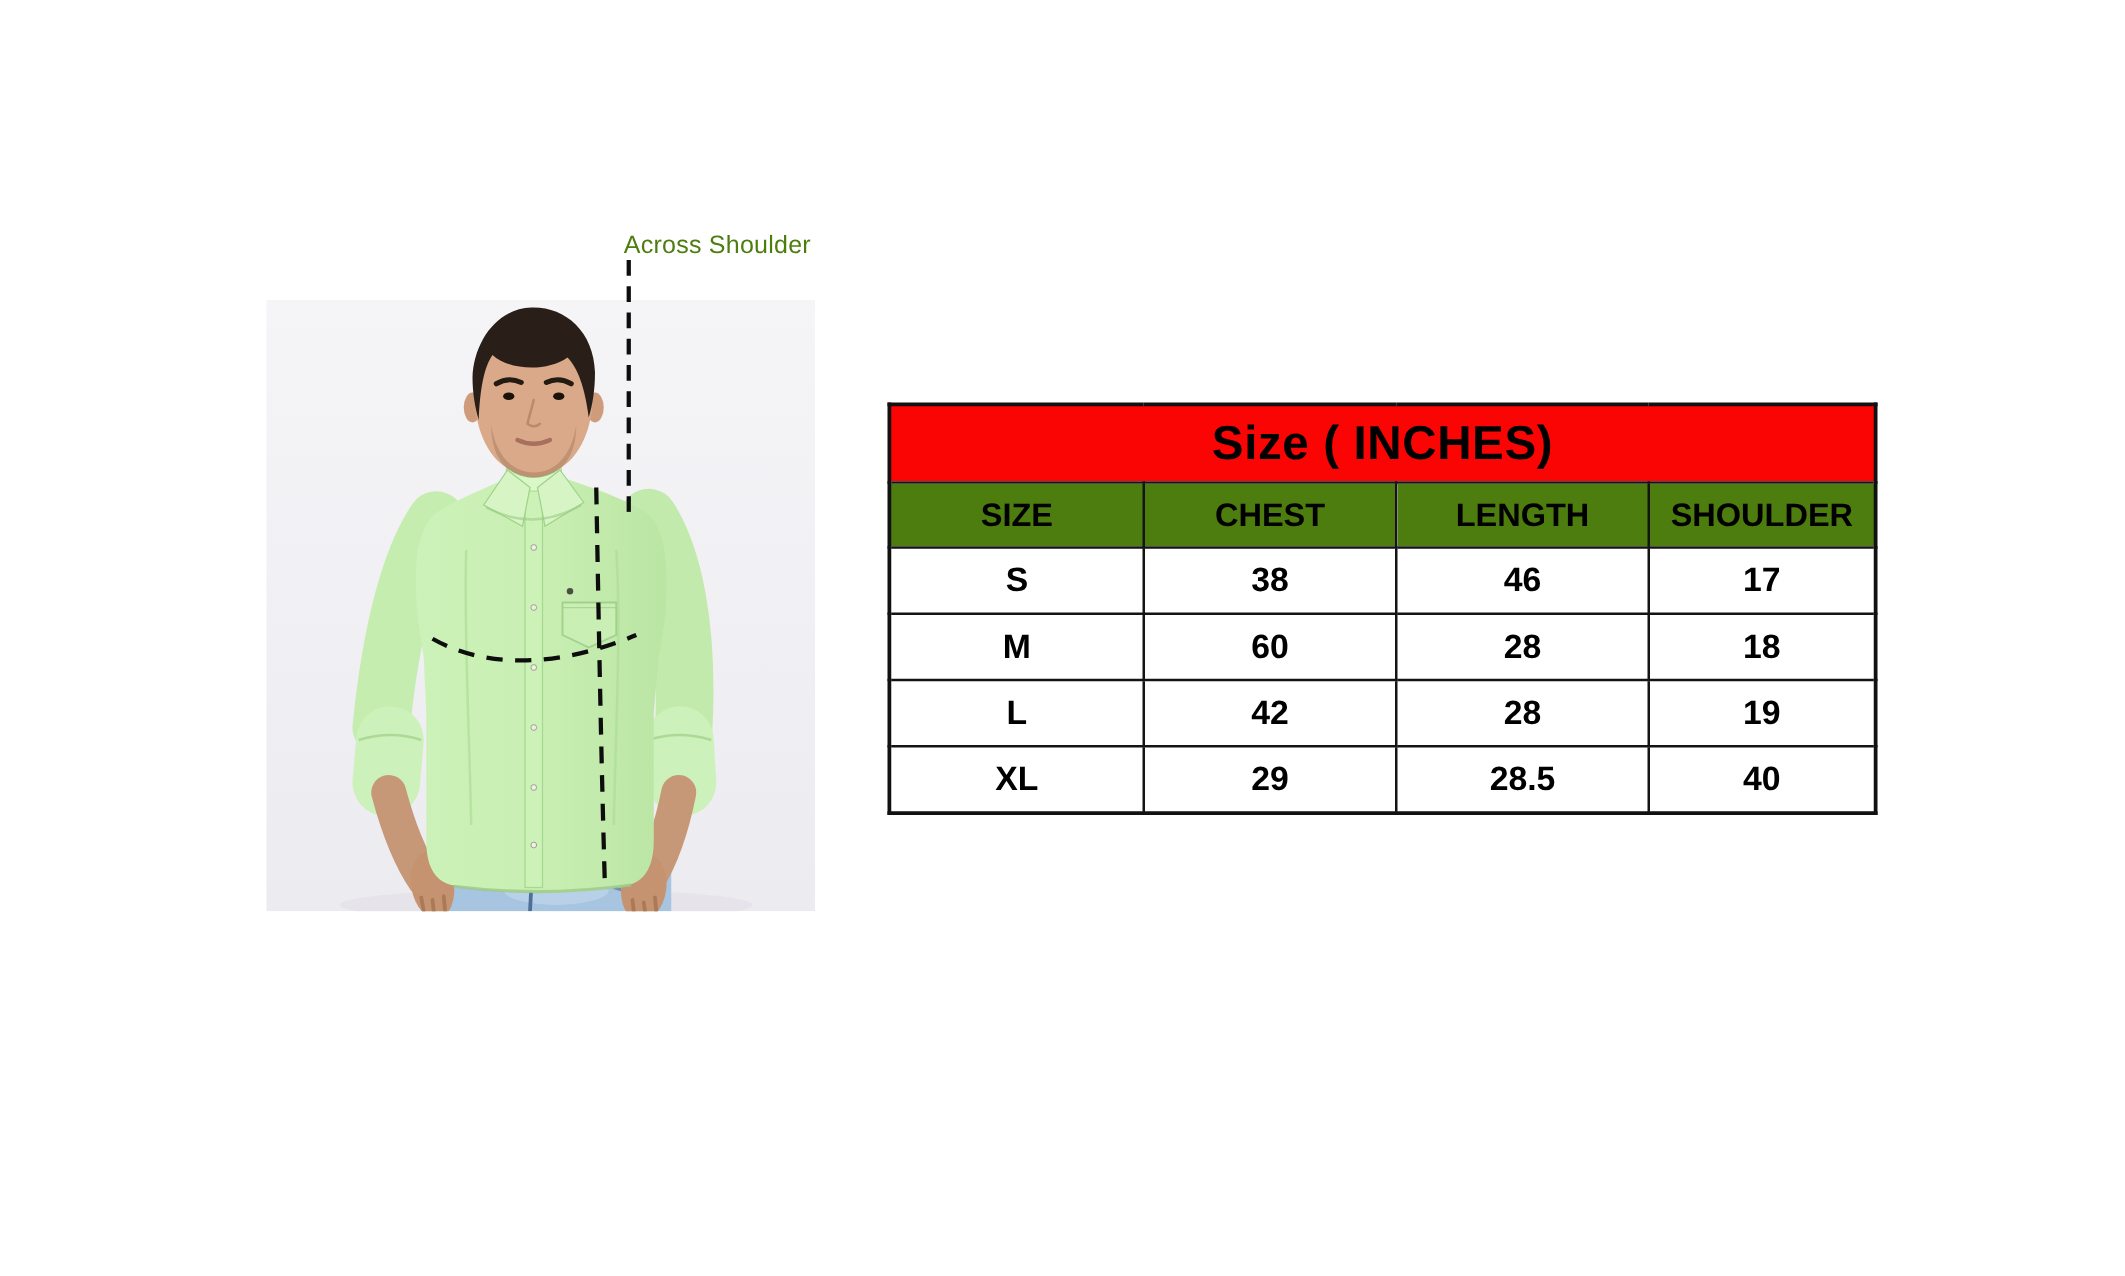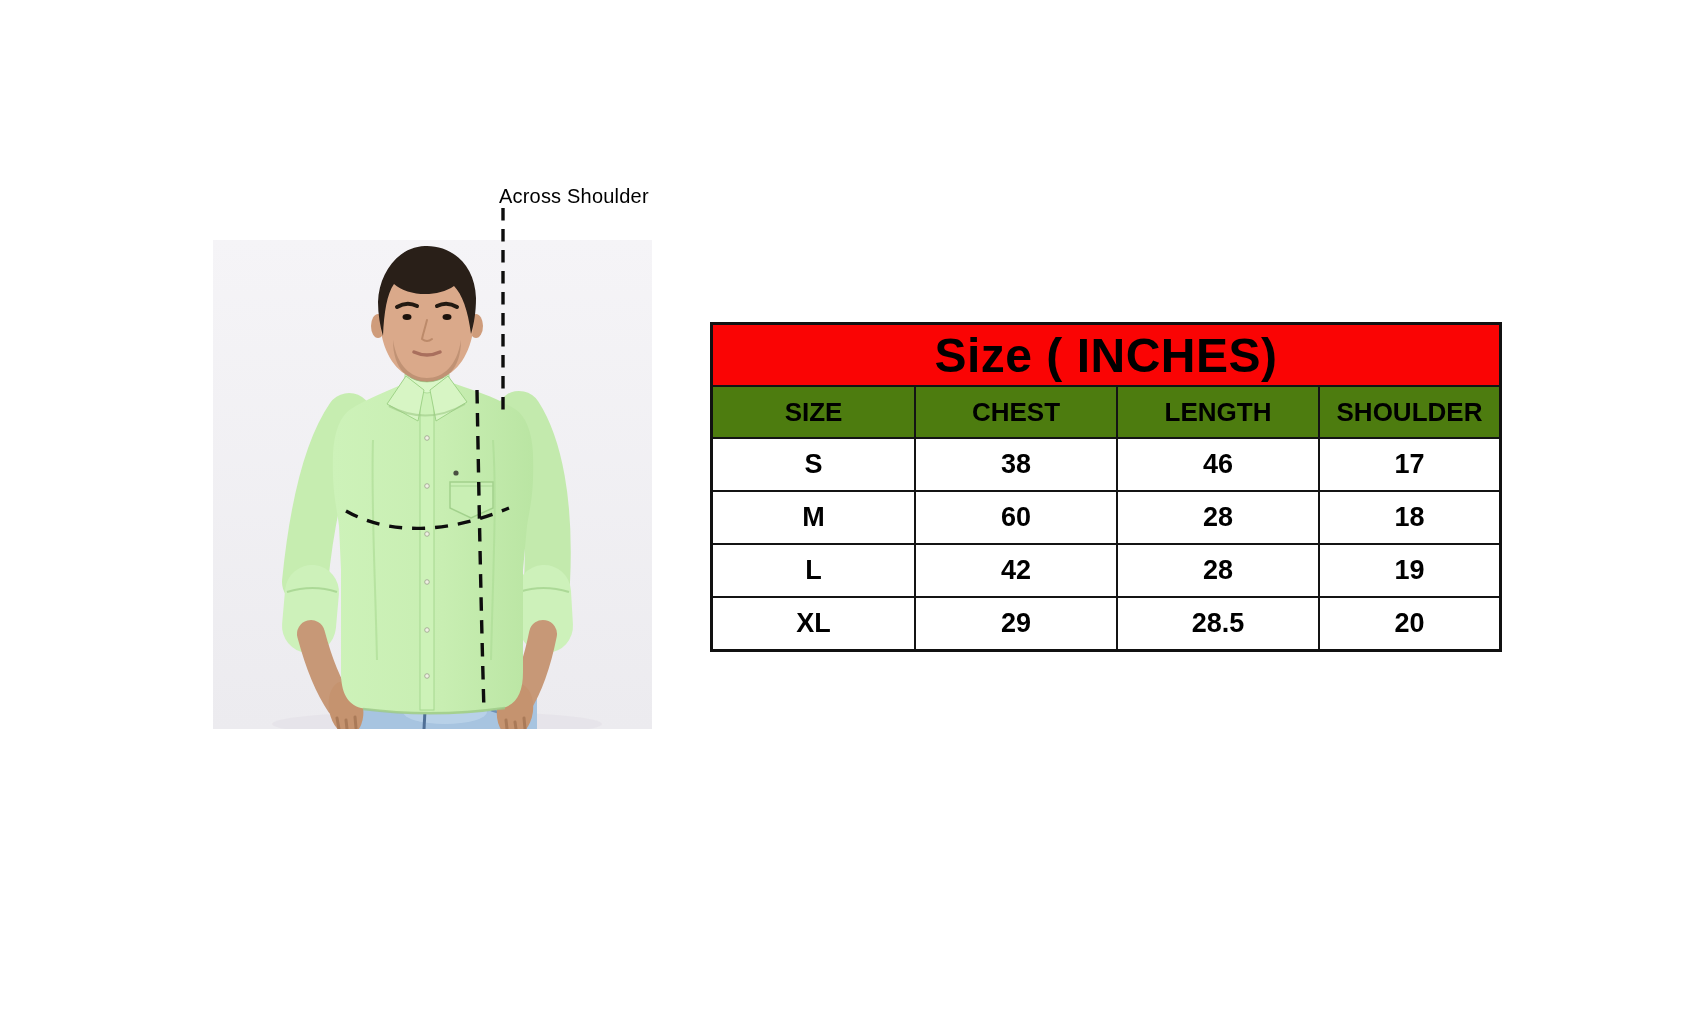--- a/index.html
+++ b/index.html
@@ -5,36 +5,36 @@
   html,body{margin:0;padding:0;background:#ffffff;}
   .canvas{
     position:relative;width:1700px;height:1021px;background:#ffffff;overflow:hidden;
     font-family:"Liberation Sans",sans-serif;
   }
   
   .photo-svg{position:absolute;left:213px;top:240px;z-index:1;}
   .measure-overlay{position:absolute;left:0;top:0;z-index:3;pointer-events:none;}
   .shoulder-label{
     position:absolute;left:499px;top:185px;z-index:4;
-    font-size:20px;line-height:22px;color:#000000;letter-spacing:.2px;
+    font-size:20px;line-height:22px;color:#4d7c0f;letter-spacing:.2px;
     white-space:nowrap;
   }
   
   .size-table{
     position:absolute;left:710px;top:322px;width:792px;z-index:2;
     border-collapse:collapse;table-layout:fixed;
     border:3px solid #111111;
   }
   .size-table th,.size-table td{
     border:2px solid #141414;text-align:center;vertical-align:middle;
     color:#000;padding:0;overflow:hidden;
   }
   .title-cell{
     background:#FA0404;height:60px;
-    font-size:48px;font-weight:bold;letter-spacing:.5px;color:#000;
+    font-size:38px;font-weight:bold;letter-spacing:.5px;color:#000;
   }
   .head-row th{height:50px;font-size:26px;font-weight:bold;background:#4d7c0f;}
   .data-row td{height:51px;font-size:27px;font-weight:bold;background:#fff;}
 </style>
 </head>
 <body>
 
 <div class="canvas">
 
   <svg class="photo-svg" width="439" height="489" viewBox="0 0 439 489" aria-hidden="true">
@@ -191,18 +191,18 @@
       <tr class="data-row">
         <td>L</td>
         <td>42</td>
         <td>28</td>
         <td>19</td>
       </tr>
       <tr class="data-row">
         <td>XL</td>
         <td>29</td>
         <td>28.5</td>
-        <td>20</td>
+        <td>40</td>
       </tr>
     </tbody>
   </table>
 
 </div>
 
 </body></html>

